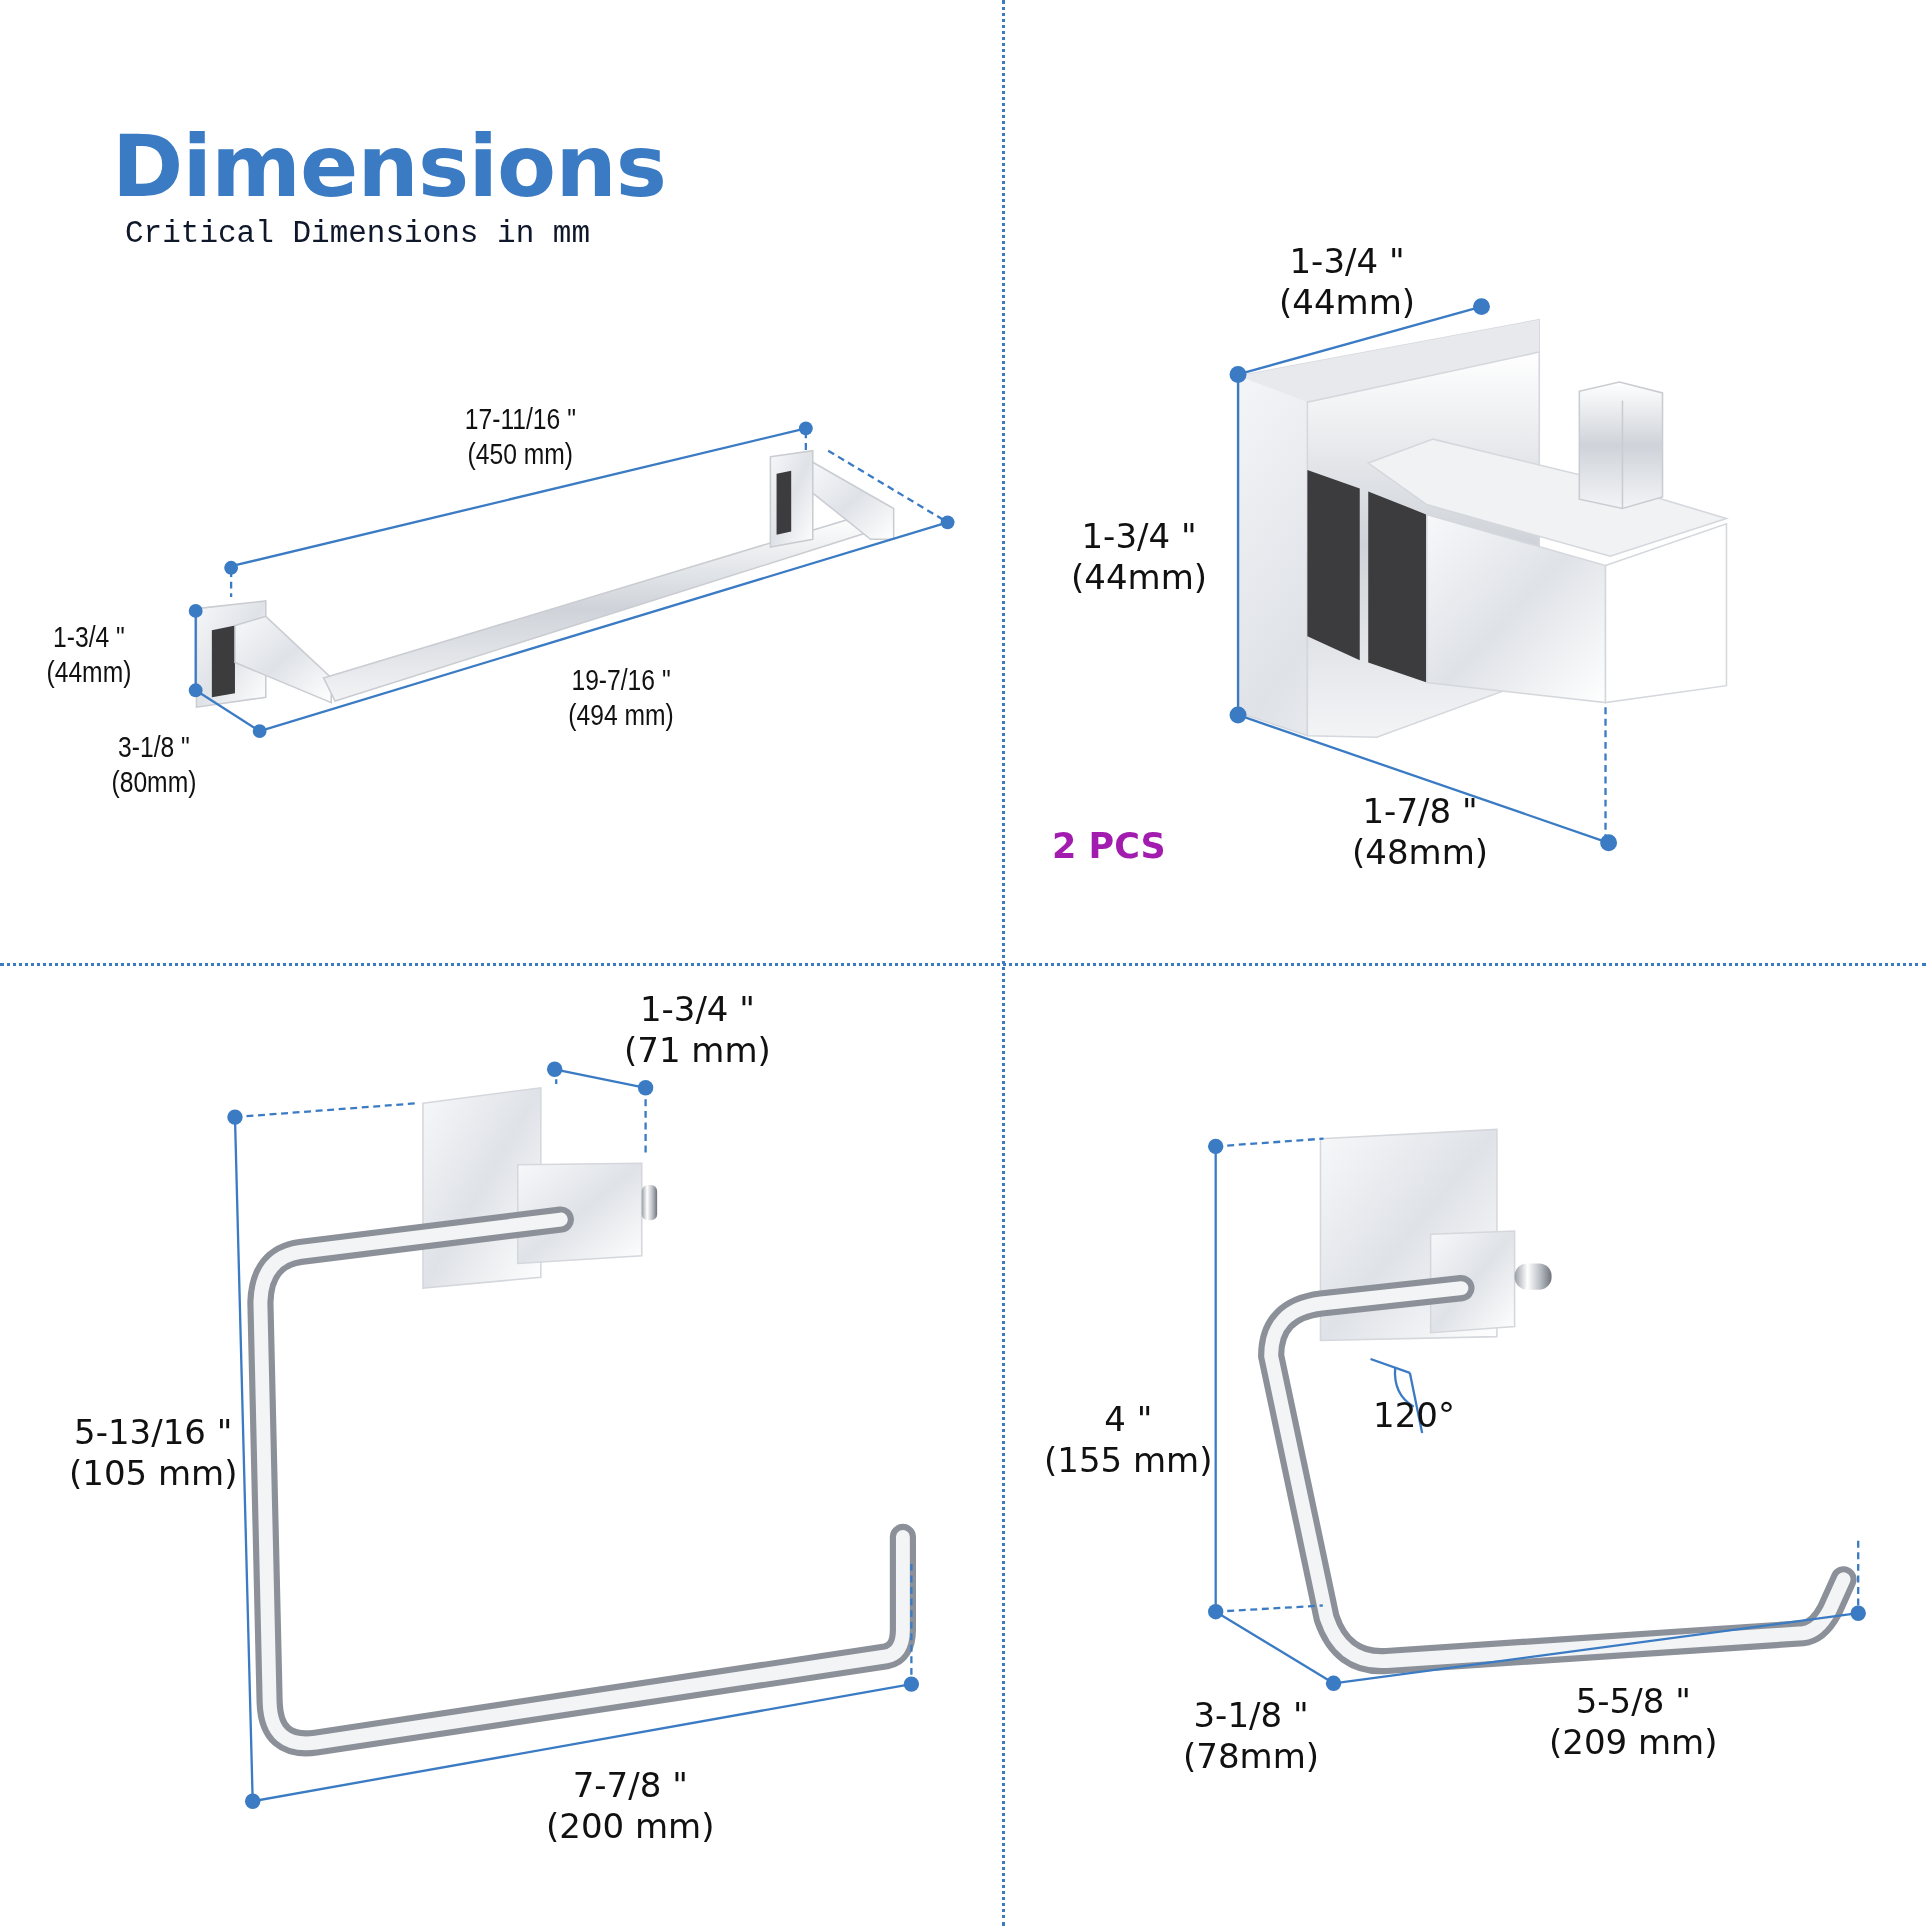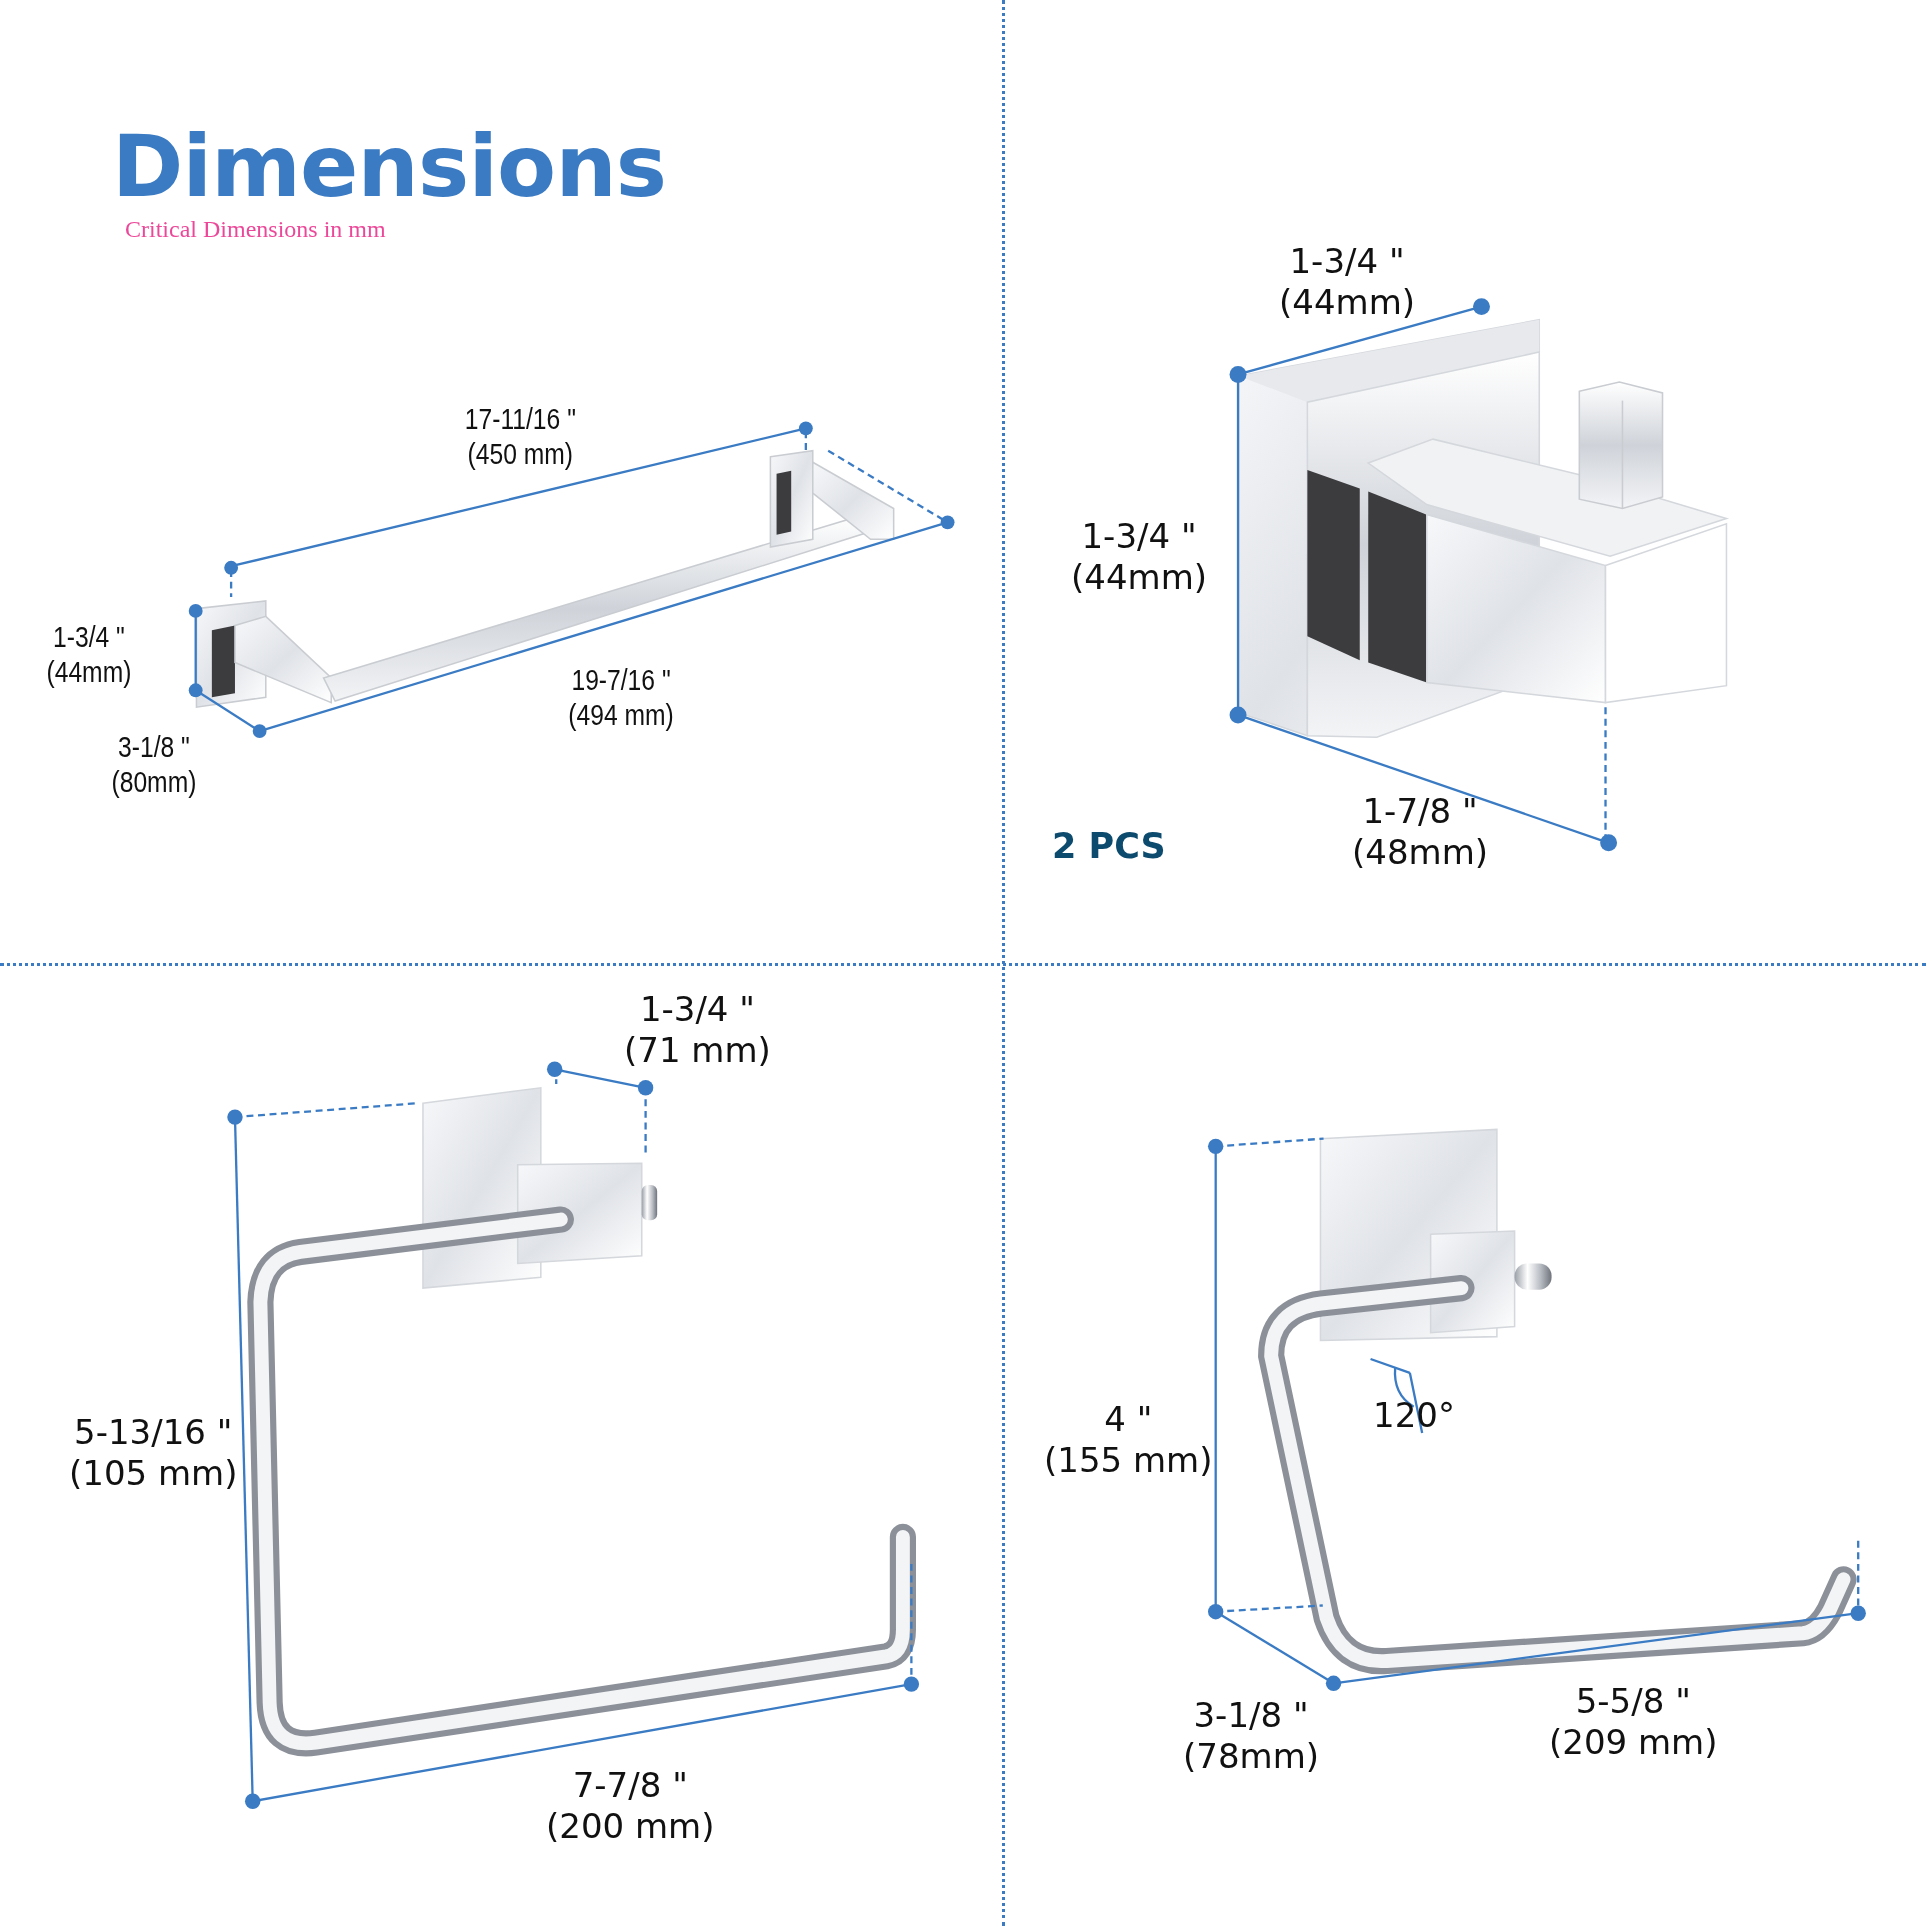--- a/index.html
+++ b/index.html
@@ -1,28 +1,28 @@
 <!DOCTYPE html>
 <html style="font-size:12.3px"><head>
 <meta charset="utf-8">
 <style>
   html, body { margin: 0; padding: 0; background: #ffffff; }
   body { width: 1926px; height: 1926px; position: relative; overflow: hidden;
          font-family: "Liberation Sans", "DejaVu Sans", sans-serif; color: #111; }
   .abs { position: absolute; }
   .title { left: 112px; top: 116px; font-size: 86px; font-weight: bold; color: #3a7bc4; letter-spacing: -0.8px;
            font-family: "DejaVu Sans", sans-serif; }
-  .subtitle { left: 125px; top: 216px; font-size: 24px; color: #ec4899; font-family: Liberation Serif, serif; }
+  .subtitle { left: 125px; top: 216px; font-size: 31px; color: #0f172a; font-family: Liberation Mono, monospace; }
   .vdiv { left: 1002px; top: 0; width: 0; height: 1926px; border-left: 3.9px dotted #3a7bc4; }
   .hdiv { left: 0; top: 963px; width: 1926px; height: 0; border-top: 3.9px dotted #3a7bc4; }
   .dim { text-align: center; line-height: 1.22; white-space: nowrap; }
   .dim span { display: block; }
   .narrow { font-family: "Liberation Sans Narrow", "Liberation Sans", sans-serif; font-size: 29px; transform: scaleX(0.85); }
   .wide { font-family: "DejaVu Sans", sans-serif; font-size: 34px; }
-  .pcs { left: 1052px; top: 826px; font-size: 35px; font-weight: bold; color: #0c4a6e; font-family: "DejaVu Sans", sans-serif; text-align: right; }
+  .pcs { left: 1052px; top: 826px; font-size: 35px; font-weight: bold; color: #a21caf; font-family: "DejaVu Sans", sans-serif; text-align: right; }
   svg.fig { position: absolute; left: 0; top: 0; }
 </style>
 </head>
 <body>
 
 <div class="abs title">Dimensions</div>
 <div class="abs subtitle">Critical Dimensions in mm</div>
 
 <div class="abs vdiv"></div>
 <div class="abs hdiv"></div>

